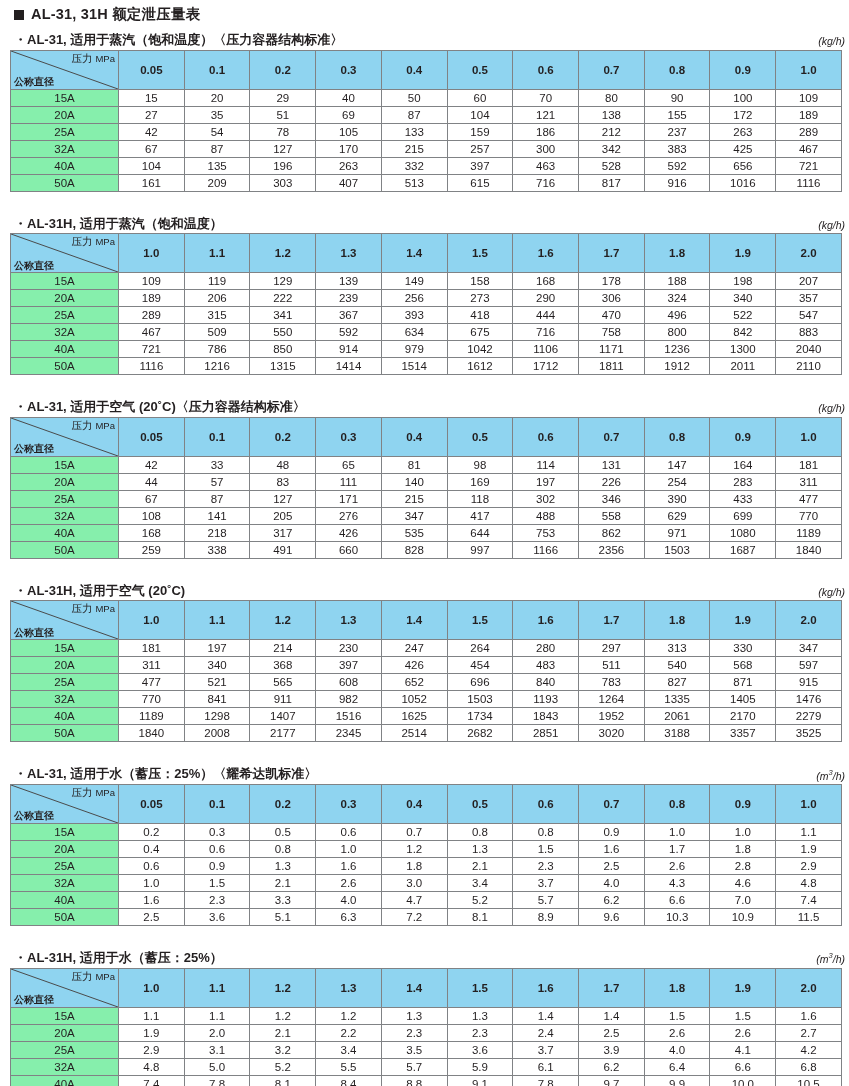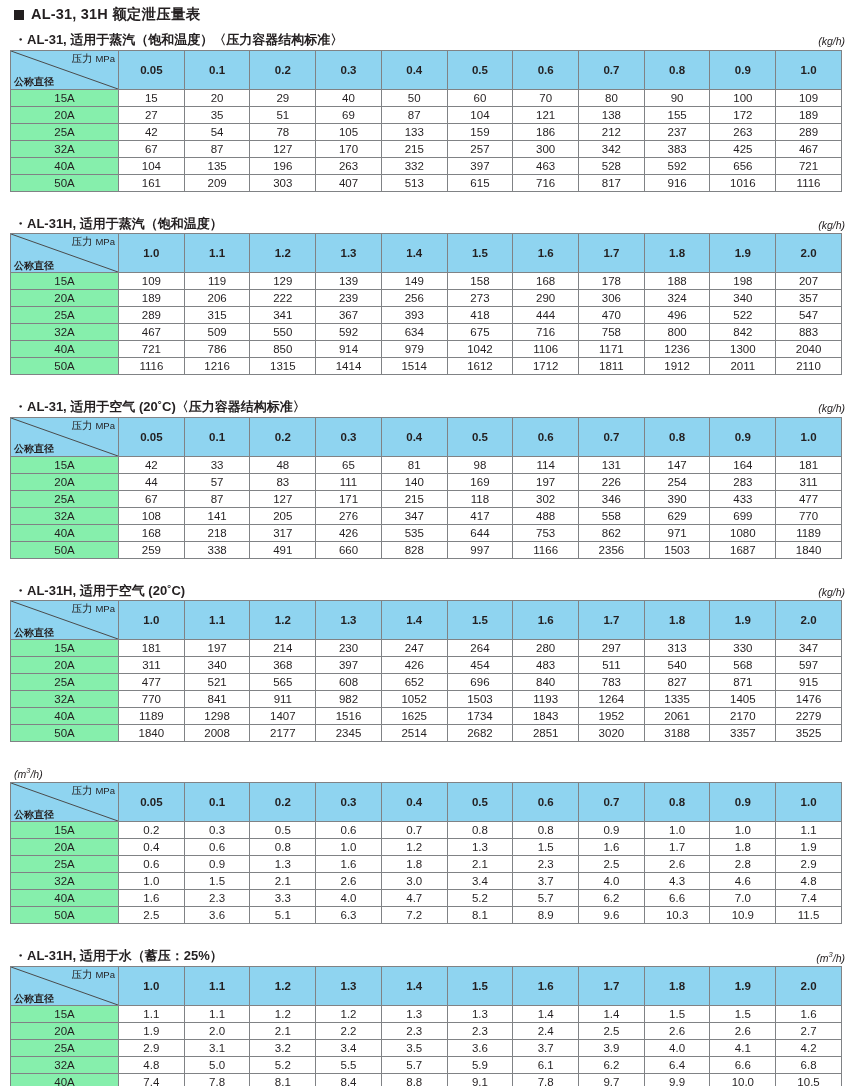--- a/index.html
+++ b/index.html
@@ -655,20 +655,21 @@
               <td class="val">3020</td>
               <td class="val">3188</td>
               <td class="val">3357</td>
               <td class="val">3525</td>
             </tr>
           </tbody>
         </table>
       </div>
       <div class="tbl-block">
         <div class="cap-row">
+          <div class="caption">・AL-31, 适用于水（蓄压：25%）〈耀希达凯标准〉</div>
           <div class="unit"><span>(m</span><sup>3</sup><span>/h)</span></div>
         </div>
         <table class="spec">
           <colgroup>
             <col style="width: 108px;">
             <col style="width: 65.7273px;">
             <col style="width: 65.7273px;">
             <col style="width: 65.7273px;">
             <col style="width: 65.7273px;">
             <col style="width: 65.7273px;">

